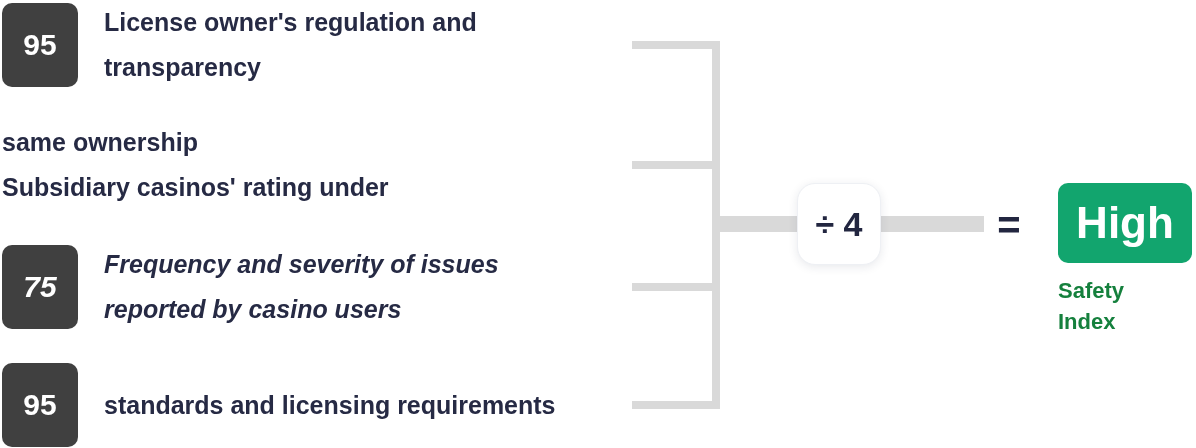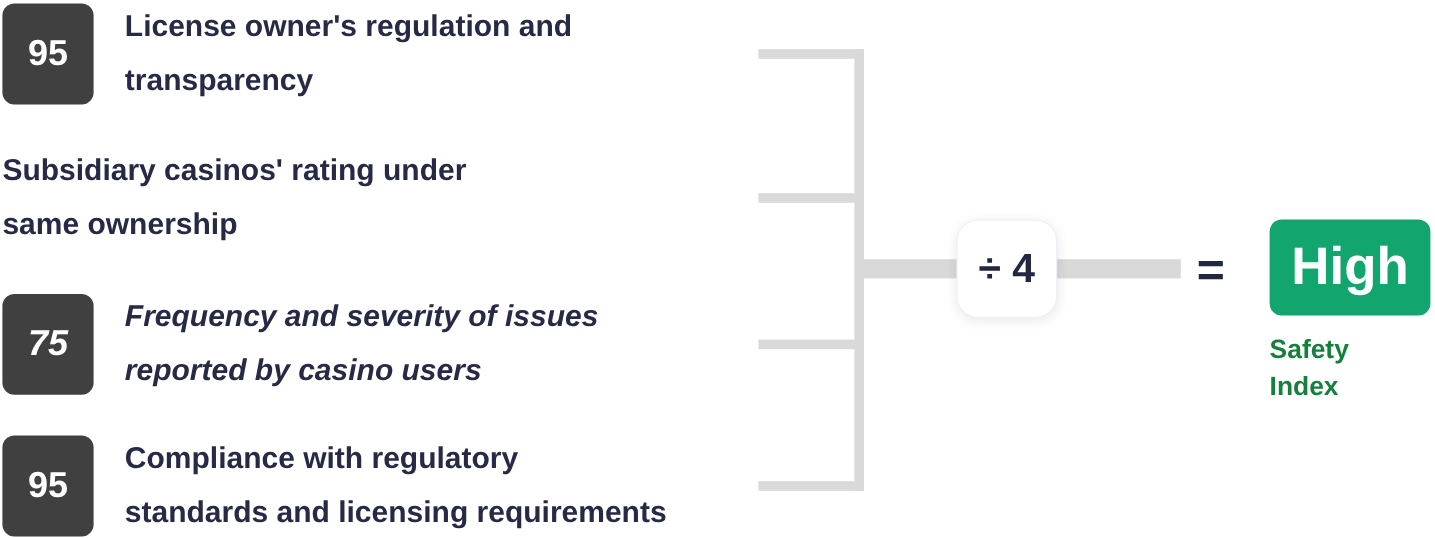--- a/index.html
+++ b/index.html
@@ -107,37 +107,36 @@
   <div class="row row-0">
     <div class="score-chip">95</div>
     <div class="row-label">
       <div>License owner's regulation and</div>
       <div>transparency</div>
     </div>
   </div>
 
   <div class="row row-1">
     <div class="row-label">
+      <div>same ownership</div>
       <div>Subsidiary casinos' rating under</div>
-      <div>same ownership</div>
     </div>
   </div>
 
   <div class="row row-2">
     <div class="score-chip">75</div>
     <div class="row-label">
       <div>Frequency and severity of issues</div>
       <div>reported by casino users</div>
     </div>
   </div>
 
   <div class="row row-3">
     <div class="score-chip">95</div>
     <div class="row-label">
-      <div>Compliance with regulatory</div>
       <div>standards and licensing requirements</div>
     </div>
   </div>
 
   <div class="gray-line stub stub-0"></div>
   <div class="gray-line stub stub-1"></div>
   <div class="gray-line stub stub-2"></div>
   <div class="gray-line stub stub-3"></div>
   <div class="gray-line vline"></div>
   <div class="gray-line connector-left"></div>

